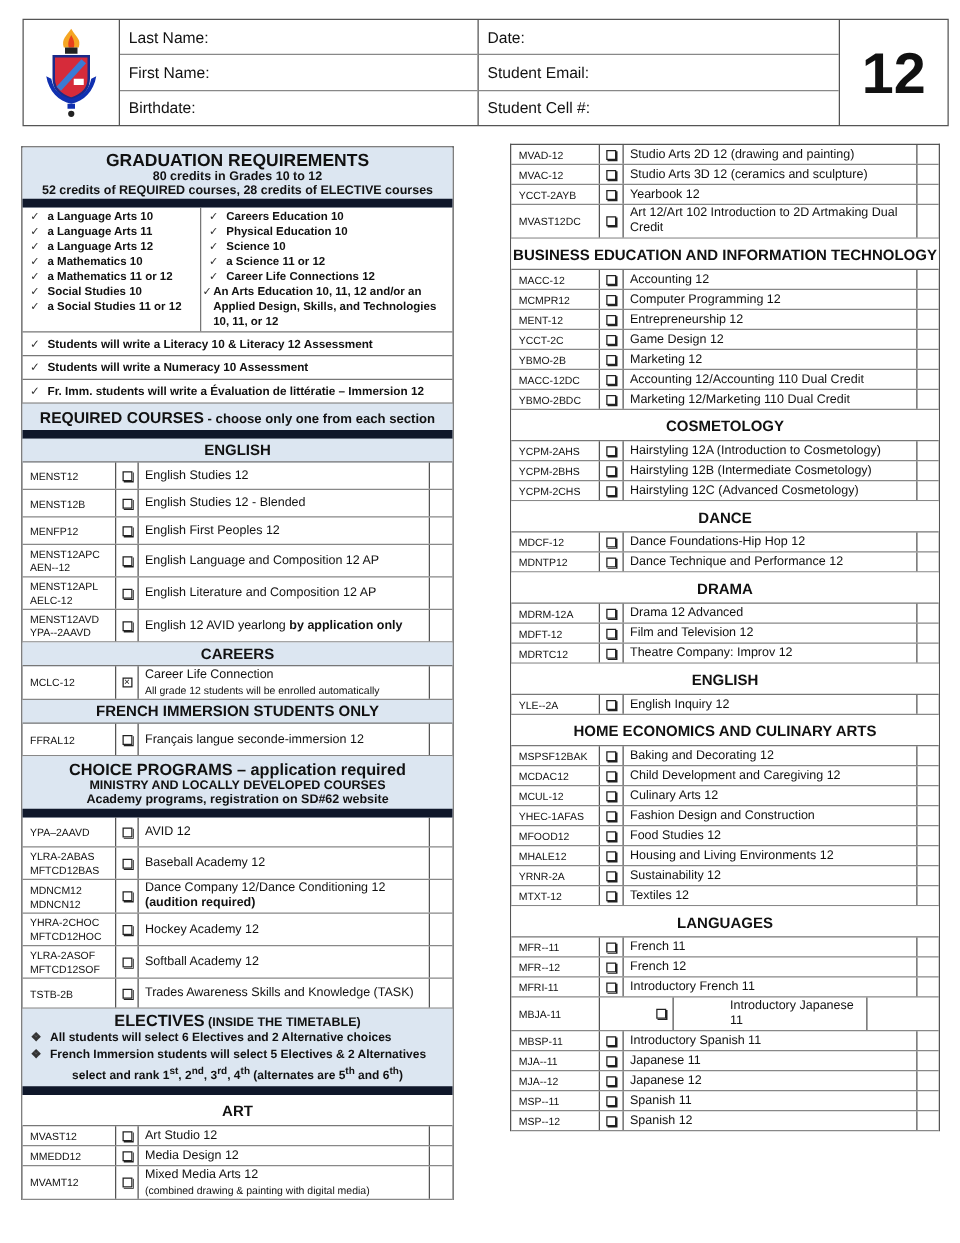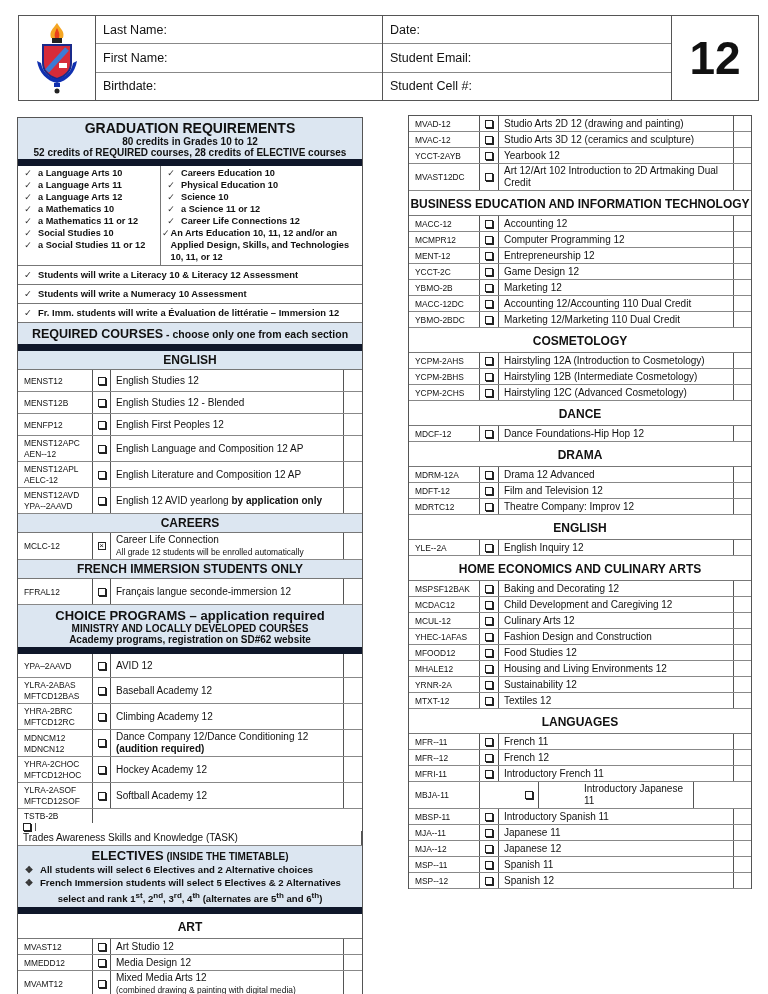--- a/index.html
+++ b/index.html
@@ -293,33 +293,20 @@
         <div class="box">
           <span></span>
         </div>
         <div class="name">
           <div>Baseball Academy 12</div>
         </div>
         <div class="pri"></div>
       </div>
       <div class="row" style="min-height: 24px;">
         <div class="code">
-          <div>YHRA-2BRC</div>
-          <div>MFTCD12RC</div>
-        </div>
-        <div class="box">
-          <span></span>
-        </div>
-        <div class="name">
-          <div>Climbing Academy 12</div>
-        </div>
-        <div class="pri"></div>
-      </div>
-      <div class="row" style="min-height: 24px;">
-        <div class="code">
           <div>MDNCM12</div>
           <div>MDNCN12</div>
         </div>
         <div class="box">
           <span></span>
         </div>
         <div class="name">
           <div>Dance Company 12/Dance Conditioning 12<br><b>(audition required)</b></div>
         </div>
         <div class="pri"></div>
@@ -343,21 +330,21 @@
           <div>MFTCD12SOF</div>
         </div>
         <div class="box">
           <span></span>
         </div>
         <div class="name">
           <div>Softball Academy 12</div>
         </div>
         <div class="pri"></div>
       </div>
-      <div class="row" style="min-height: 24px; flex-direction: column;">
+      <div class="row" style="min-height: 24px;">
         <div class="code">
           <div>TSTB-2B</div>
         </div>
         <div class="box">
           <span></span>
         </div>
         <div class="name">
           <div>Trades Awareness Skills and Knowledge (TASK)</div>
         </div>
         <div class="pri"></div>
@@ -597,20 +584,32 @@
           <div>MDCF-12</div>
         </div>
         <div class="box">
           <span></span>
         </div>
         <div class="name">
           <div>Dance Foundations-Hip Hop 12</div>
         </div>
         <div class="pri"></div>
       </div>
+      <div class="row" style="min-height: 16px;">
+        <div class="code">
+          <div>MDNTP12</div>
+        </div>
+        <div class="box">
+          <span></span>
+        </div>
+        <div class="name">
+          <div>Dance Technique and Performance 12</div>
+        </div>
+        <div class="pri"></div>
+      </div>
       <div class="sec white">DRAMA</div>
       <div class="row" style="min-height: 16px;">
         <div class="code">
           <div>MDRM-12A</div>
         </div>
         <div class="box">
           <span></span>
         </div>
         <div class="name">
           <div>Drama 12 Advanced</div>

